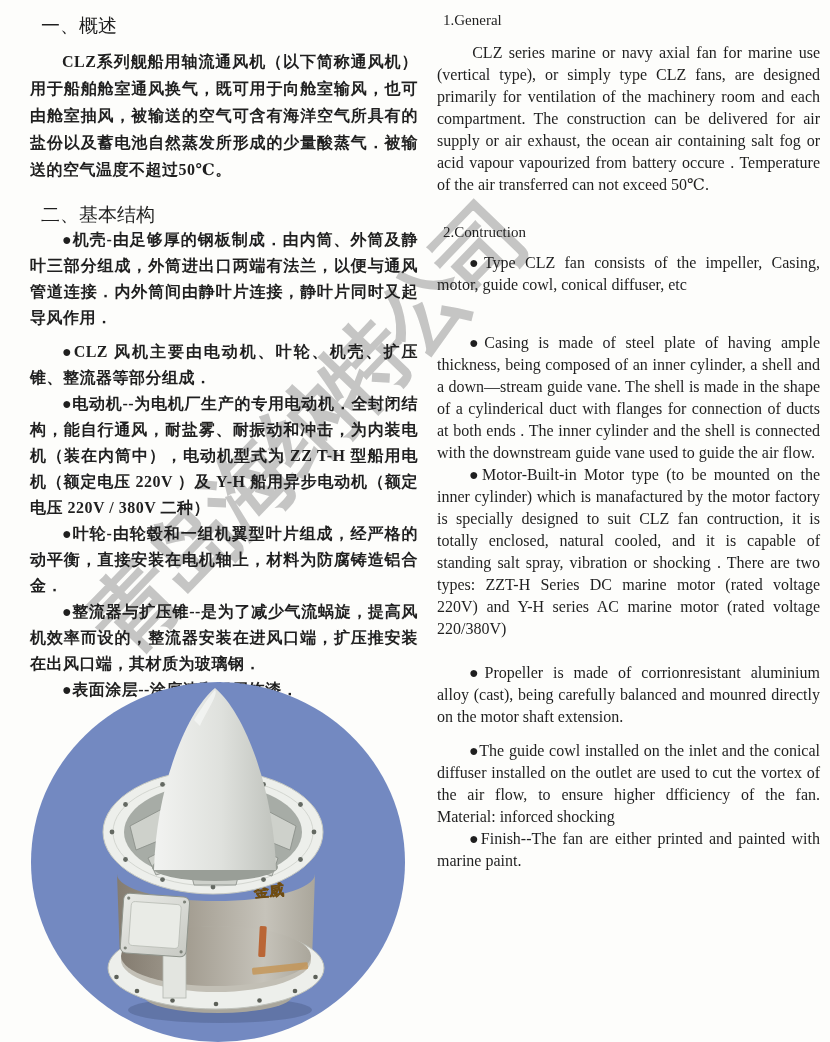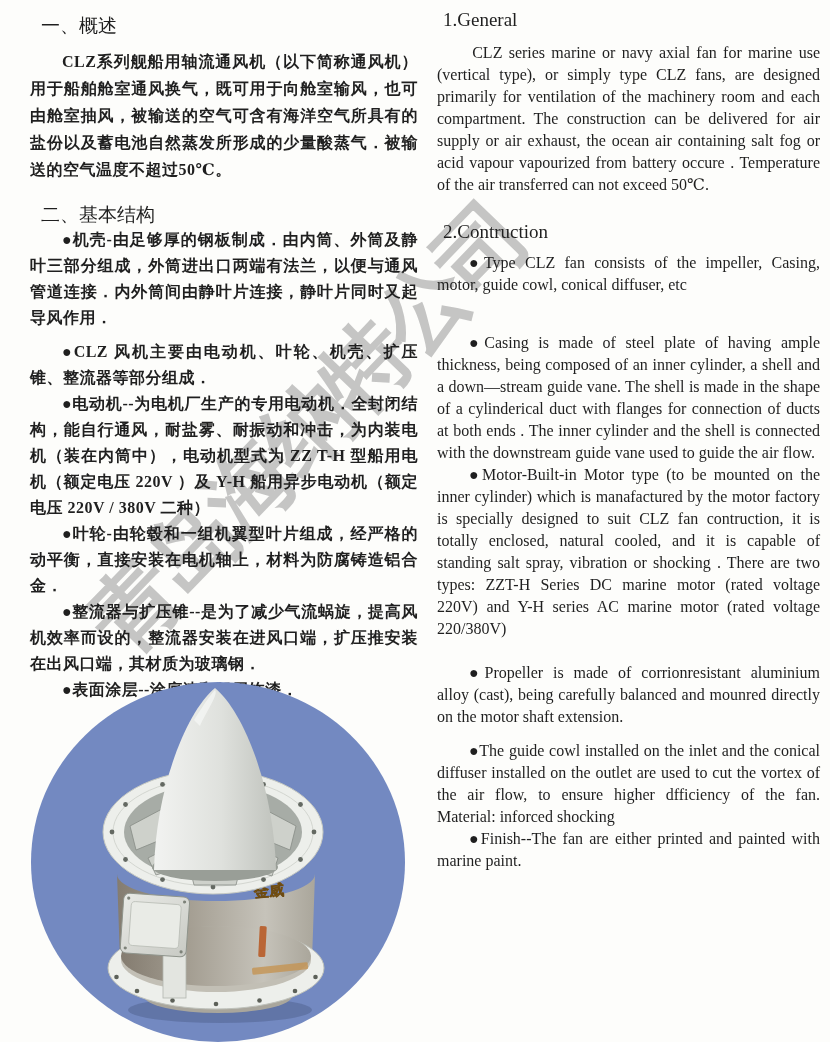--- a/index.html
+++ b/index.html
@@ -36,21 +36,21 @@
     font-family:"Liberation Serif","DejaVu Serif",serif;
   }
   h2.cn-h.second{margin-top:20px;}
   p.cn{
     font-size:16px;line-height:27px;margin:10px 0 0 0;
     text-align:justify;text-justify:inter-character;text-indent:2em;
     font-weight:600;letter-spacing:.5px;
   }
   p.cn.b{line-height:26px;margin:0;font-weight:600;}
   p.cn.b.first{margin-top:8px;}
-  h3.en-h{font-size:19px;line-height:20px;font-weight:400;margin:0 0 0 6px;}
+  h3.en-h{font-size:15px;line-height:20px;font-weight:400;margin:0 0 0 6px;}
   h3.en-h.second{margin-top:26px;}
   p.en{
     font-size:16px;line-height:22px;margin:12px 0 0 0;
     text-align:justify;text-indent:2.2em;
   }
   p.en.b{margin:0;text-indent:2em;}
   p.en.b.mt-md{margin-top:10px;}
   p.en.b.mt-lg{margin-top:36px;}
   p.en.b.mt-gap{margin-top:22px;}
   p.en.b.mt-sm{margin-top:12px;}

